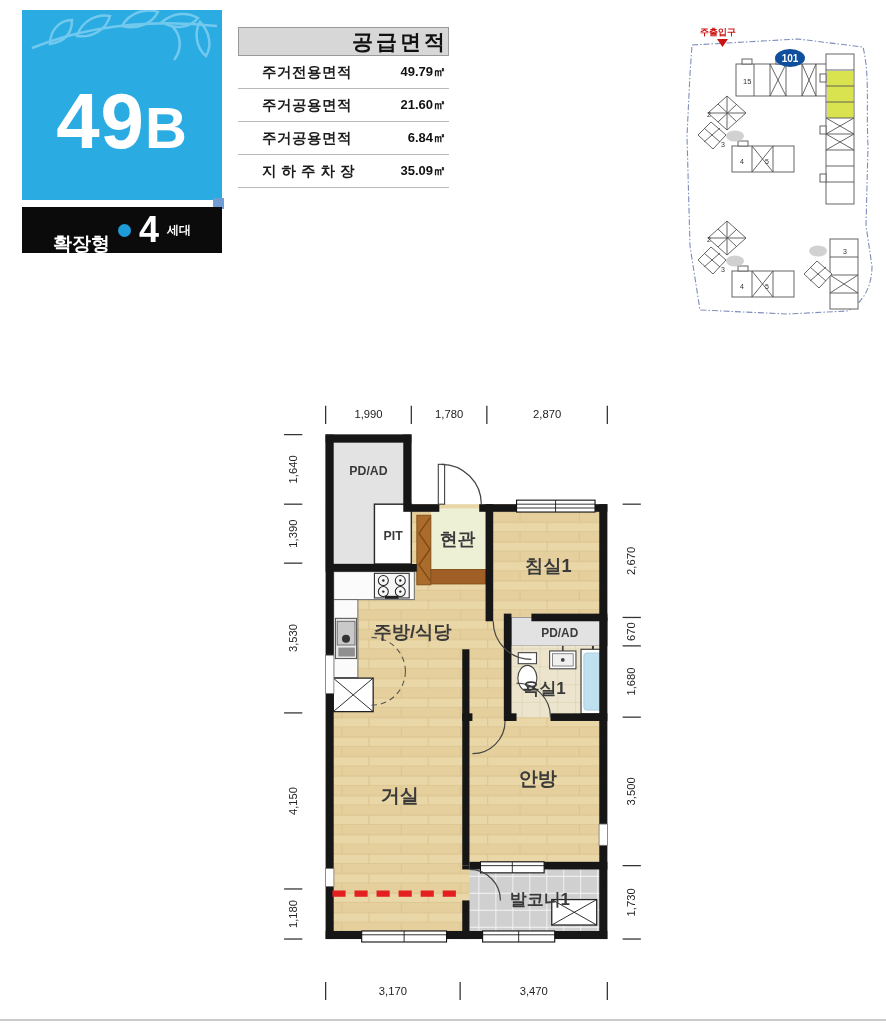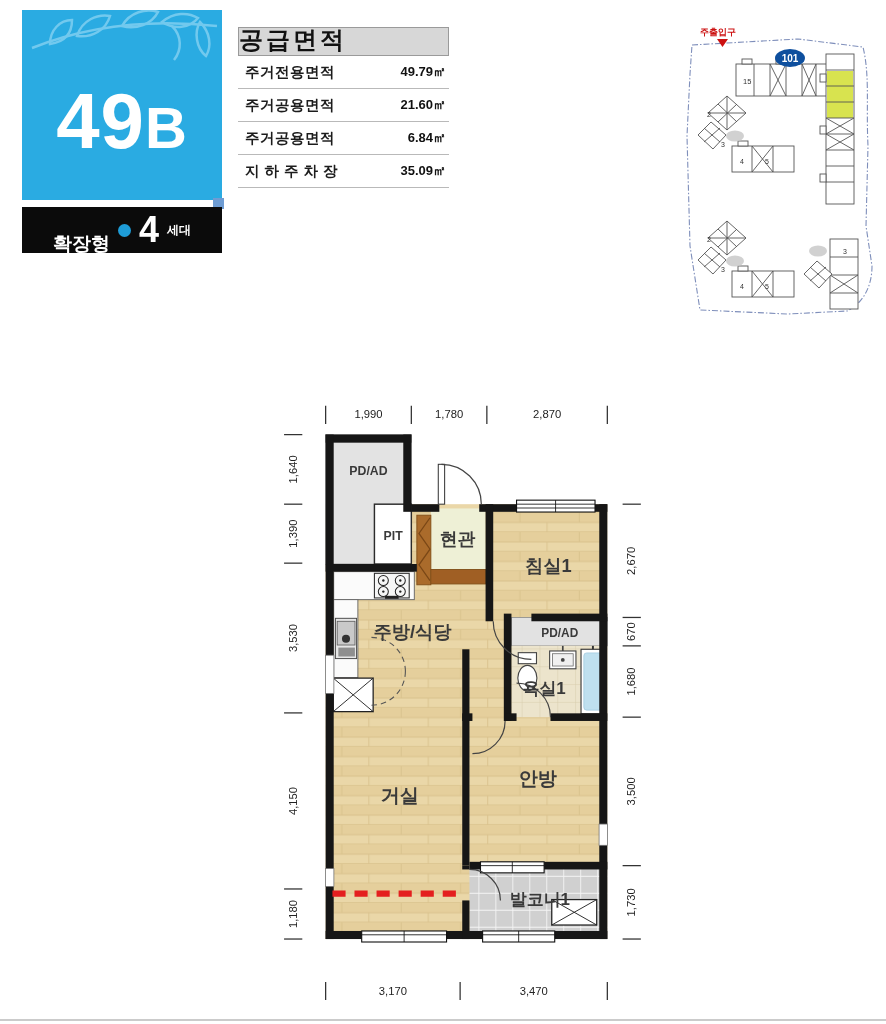--- a/index.html
+++ b/index.html
@@ -12,25 +12,25 @@
   .unit-code .b{font-size:58px;}
   .corner-sq{position:absolute;left:213px;top:198px;width:11px;height:11px;background:#6e9cd3;}
   .unit-bar{position:absolute;left:22px;top:207px;width:200px;height:46px;background:#0b0b0b;
             display:flex;align-items:center;justify-content:center;gap:8px;color:#fff;}
   .unit-bar .t1{font-size:19px;font-weight:700;margin-top:28px;}
   .unit-bar .dot{width:13px;height:13px;border-radius:50%;background:#1e9cd7;}
   .unit-bar .t2{font-size:36px;font-weight:800;line-height:1;}
   .unit-bar .t3{font-size:12px;font-weight:700;}
   
   .area-table{position:absolute;left:238px;top:27px;width:211px;}
-  .area-table .hdr{height:27px;line-height:27px;text-align:left;background:#d7d7d7;
-                   border:1px solid #9a9a9a;font-size:24px;font-weight:700;letter-spacing:3px;color:#111;font-family:Liberation Mono, monospace;}
+  .area-table .hdr{height:27px;line-height:27px;text-align:right;background:#d7d7d7;
+                   border:1px solid #9a9a9a;font-size:21px;font-weight:700;letter-spacing:3px;color:#111;}
   .area-table .row{height:32px;display:flex;align-items:center;justify-content:space-between;
                    border-bottom:1.4px solid #b9b9b9;padding:0 3px 0 7px;}
-  .area-table .lbl{font-size:14.5px;font-weight:600;color:#1c1c1c;letter-spacing:.5px;white-space:pre;}
+  .area-table .lbl{font-size:14.5px;font-weight:600;color:#1c1c1c;letter-spacing:.5px;white-space:pre;margin-left:17px;}
   .area-table .val{font-size:13px;font-weight:700;color:#111;}
   
   .site-plan{position:absolute;left:680px;top:14px;width:200px;height:325px;}
   .floor-plan{position:absolute;left:262px;top:392px;width:420px;height:624px;}
   .bottom-rule{position:absolute;left:0;top:1019px;width:886px;height:2px;background:#cbcbcb;}
   svg text{font-family:"Liberation Sans",sans-serif;}
 </style>
 </head>
 <body>
 

